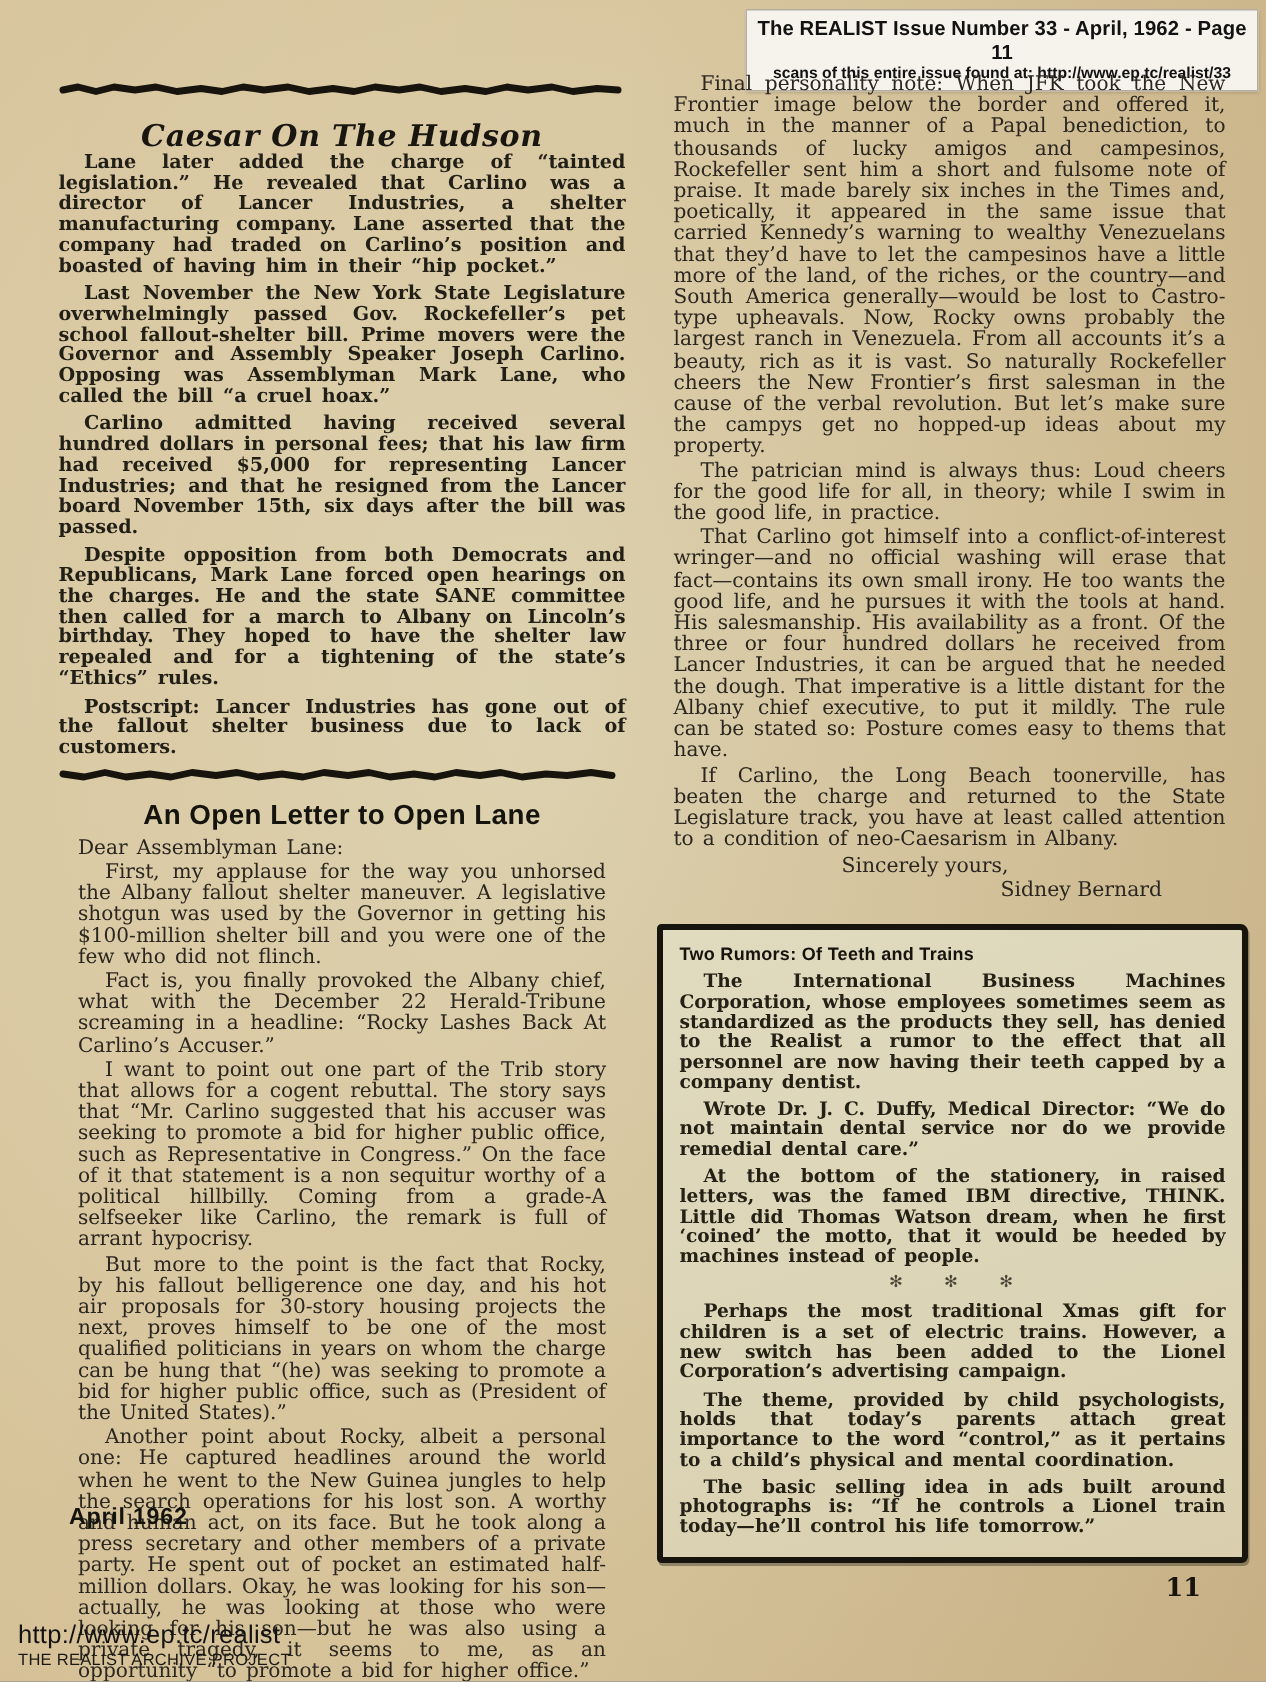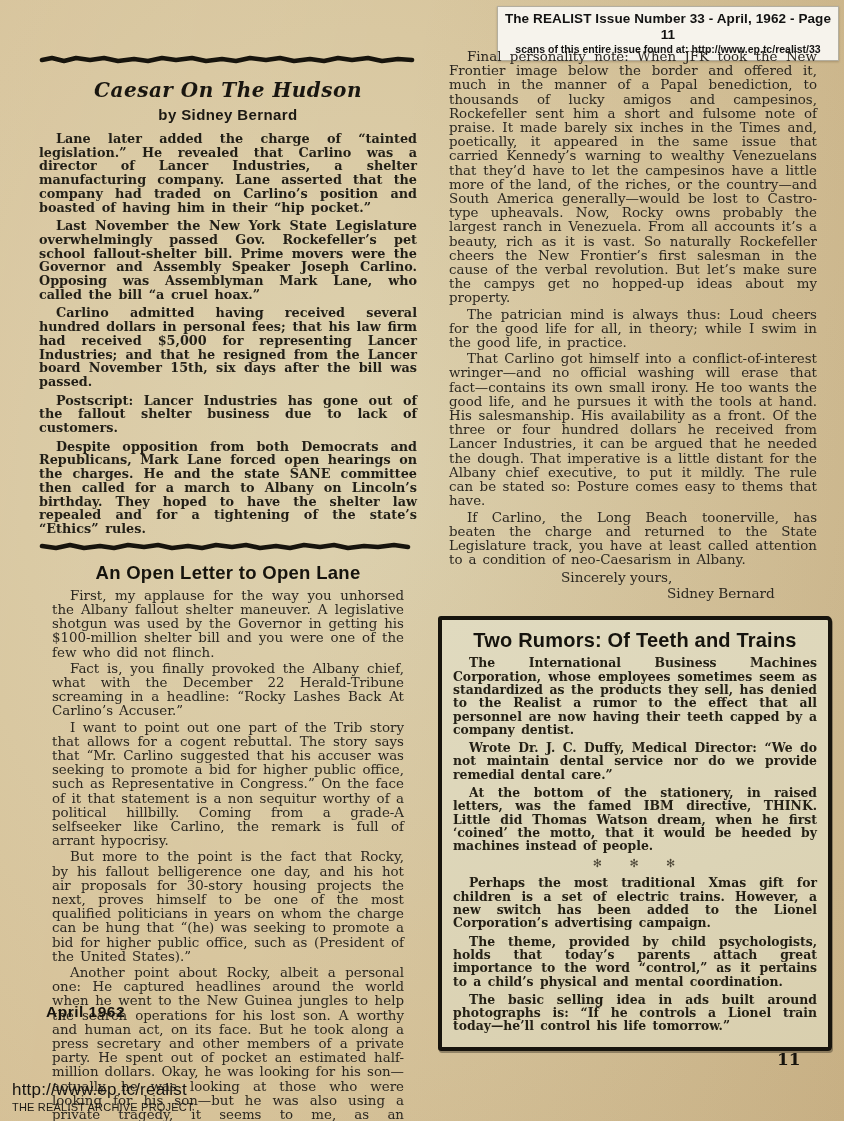--- a/index.html
+++ b/index.html
@@ -54,21 +54,21 @@
   
   .rumors{
     margin:14px 0 0 5px;width:364px;
     border:4.5px solid #17140d;border-radius:3px 5px 4px 3px;
     background:linear-gradient(160deg,#e0dabf 0%, #dcd4b6 60%, #d9cfae 100%);
     padding:7px 11px 9px;
     box-shadow:1px 2px 0 rgba(23,20,13,0.35);
   }
   .rumors-title{
     font-family:"Liberation Sans", sans-serif;font-weight:bold;
-    font-size:20px;text-align:center;margin:2px 0 4px;color:#15130d;letter-spacing:0.2px;
+    font-size:12px;text-align:left;margin:2px 0 4px;color:#15130d;letter-spacing:0.2px;
   }
   .rumors p{
     font-size:12.4px;line-height:13.3px;font-weight:bold;color:#242015;
     text-align:justify;margin:0 0 5px;text-indent:16px;word-spacing:2px;
   }
   .sep{
     text-align:center;font-size:11px;color:#4a4435;margin:4px 0 6px;
     word-spacing:20px;letter-spacing:2px;
   }
   
@@ -100,36 +100,36 @@
     <div class="l2">scans of this entire issue found at: http://www.ep.tc/realist/33</div>
   </div>
 
   <div class="col-left">
     <svg class="squiggle" width="384" height="11" viewBox="0 0 384 11" preserveAspectRatio="none">
       <path d="M6,6 L16,4 L28,7 L40,4 L54,6 L68,4 L82,7 L98,5 L112,7 L126,4 L140,6 L156,4 L170,7 L186,5 L200,7 L214,4 L230,6 L244,4 L258,7 L274,5 L288,7 L302,4 L316,6 L332,4 L346,7 L362,5 L376,6" fill="none" stroke="#17140d" stroke-width="4.6" stroke-linecap="round" stroke-linejoin="round"></path>
     </svg>
 
     <div class="a1">
       <div class="a1-title">Caesar On The Hudson</div>
-      <div class="a1-byline">by Sidney Bernard</div>
       <p>Lane later added the charge of “tainted legislation.” He revealed that Carlino was a director of Lancer Industries, a shelter manufacturing company. Lane asserted that the company had traded on Carlino’s position and boasted of having him in their “hip pocket.”</p>
       <p>Last November the New York State Legislature overwhelmingly passed Gov. Rockefeller’s pet school fallout-shelter bill. Prime movers were the Governor and Assembly Speaker Joseph Carlino. Opposing was Assemblyman Mark Lane, who called the bill “a cruel hoax.”</p>
       <p>Carlino admitted having received several hundred dollars in personal fees; that his law firm had received $5,000 for representing Lancer Industries; and that he resigned from the Lancer board November 15th, six days after the bill was passed.</p>
+      <p>Despite opposition from both Democrats and Republicans, Mark Lane forced open hearings on the charges. He and the state SANE committee then called for a march to Albany on Lincoln’s birthday. They hoped to have the shelter law repealed and for a tightening of the state’s “Ethics” rules.</p>
       <p>Postscript: Lancer Industries has gone out of the fallout shelter business due to lack of customers.</p>
-      <p>Despite opposition from both Democrats and Republicans, Mark Lane forced open hearings on the charges. He and the state SANE committee then called for a march to Albany on Lincoln’s birthday. They hoped to have the shelter law repealed and for a tightening of the state’s “Ethics” rules.</p>
     </div>
 
     <div class="rule2-wrap">
       <svg class="squiggle" width="384" height="11" viewBox="0 0 384 11" preserveAspectRatio="none">
         <path d="M6,5 L20,7 L34,4 L48,7 L64,5 L78,7 L92,4 L108,6 L122,4 L136,7 L152,5 L166,7 L180,4 L196,6 L210,4 L224,7 L240,5 L254,7 L268,4 L284,6 L298,4 L312,7 L328,5 L342,6 L358,4 L372,6" fill="none" stroke="#17140d" stroke-width="4.6" stroke-linecap="round" stroke-linejoin="round"></path>
       </svg>
     </div>
 
     <div class="bodytext">
       <div class="a2-title">An Open Letter to Open Lane</div>
+      <p class="noindent">Dear Assemblyman Lane:</p>
       <p>First, my applause for the way you unhorsed the Albany fallout shelter maneuver. A legislative shotgun was used by the Governor in getting his $100-million shelter bill and you were one of the few who did not flinch.</p>
       <p>Fact is, you finally provoked the Albany chief, what with the December 22 Herald-Tribune screaming in a headline: “Rocky Lashes Back At Carlino’s Accuser.”</p>
       <p>I want to point out one part of the Trib story that allows for a cogent rebuttal. The story says that “Mr. Carlino suggested that his accuser was seeking to promote a bid for higher public office, such as Representative in Congress.” On the face of it that statement is a non sequitur worthy of a political hillbilly. Coming from a grade-A selfseeker like Carlino, the remark is full of arrant hypocrisy.</p>
       <p>But more to the point is the fact that Rocky, by his fallout belligerence one day, and his hot air proposals for 30-story housing projects the next, proves himself to be one of the most qualified politicians in years on whom the charge can be hung that “(he) was seeking to promote a bid for higher public office, such as (President of the United States).”</p>
       <p>Another point about Rocky, albeit a personal one: He captured headlines around the world when he went to the New Guinea jungles to help the search operations for his lost son. A worthy and human act, on its face. But he took along a press secretary and other members of a private party. He spent out of pocket an estimated half-million dollars. Okay, he was looking for his son—actually, he was looking at those who were looking for his son—but he was also using a private tragedy, it seems to me, as an opportunity “to promote a bid for higher office.”</p>
     </div>
   </div>
 
   <div class="col-right">
     <div class="bodytext">

